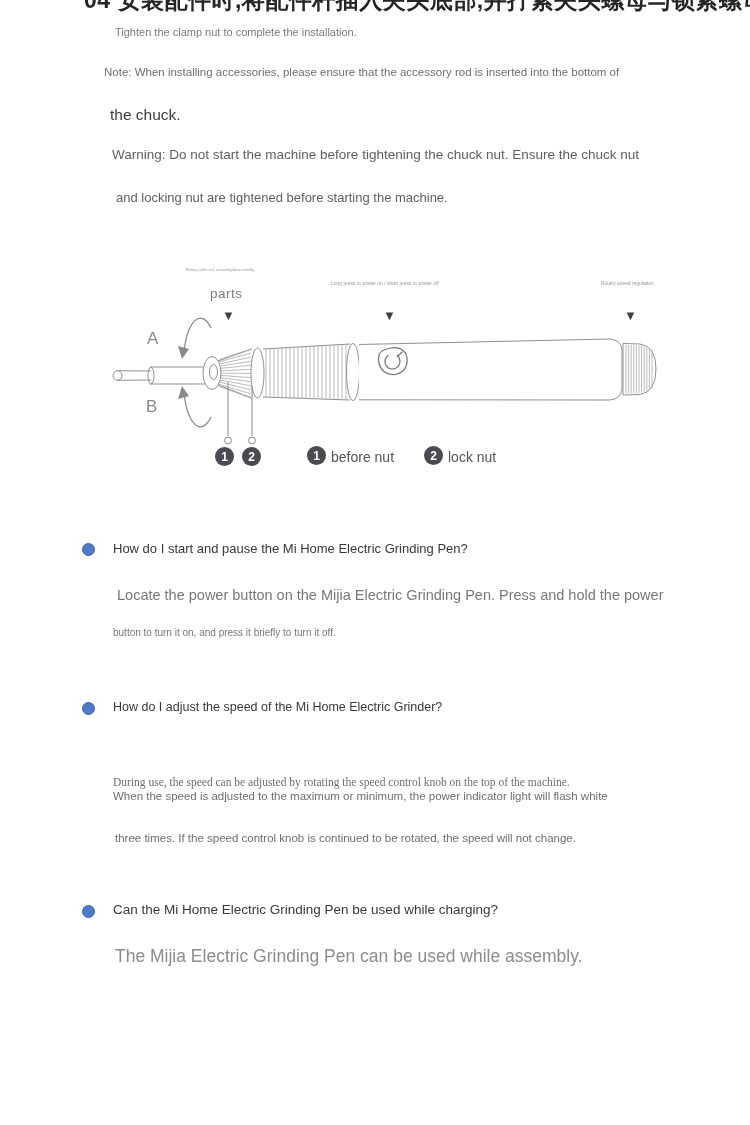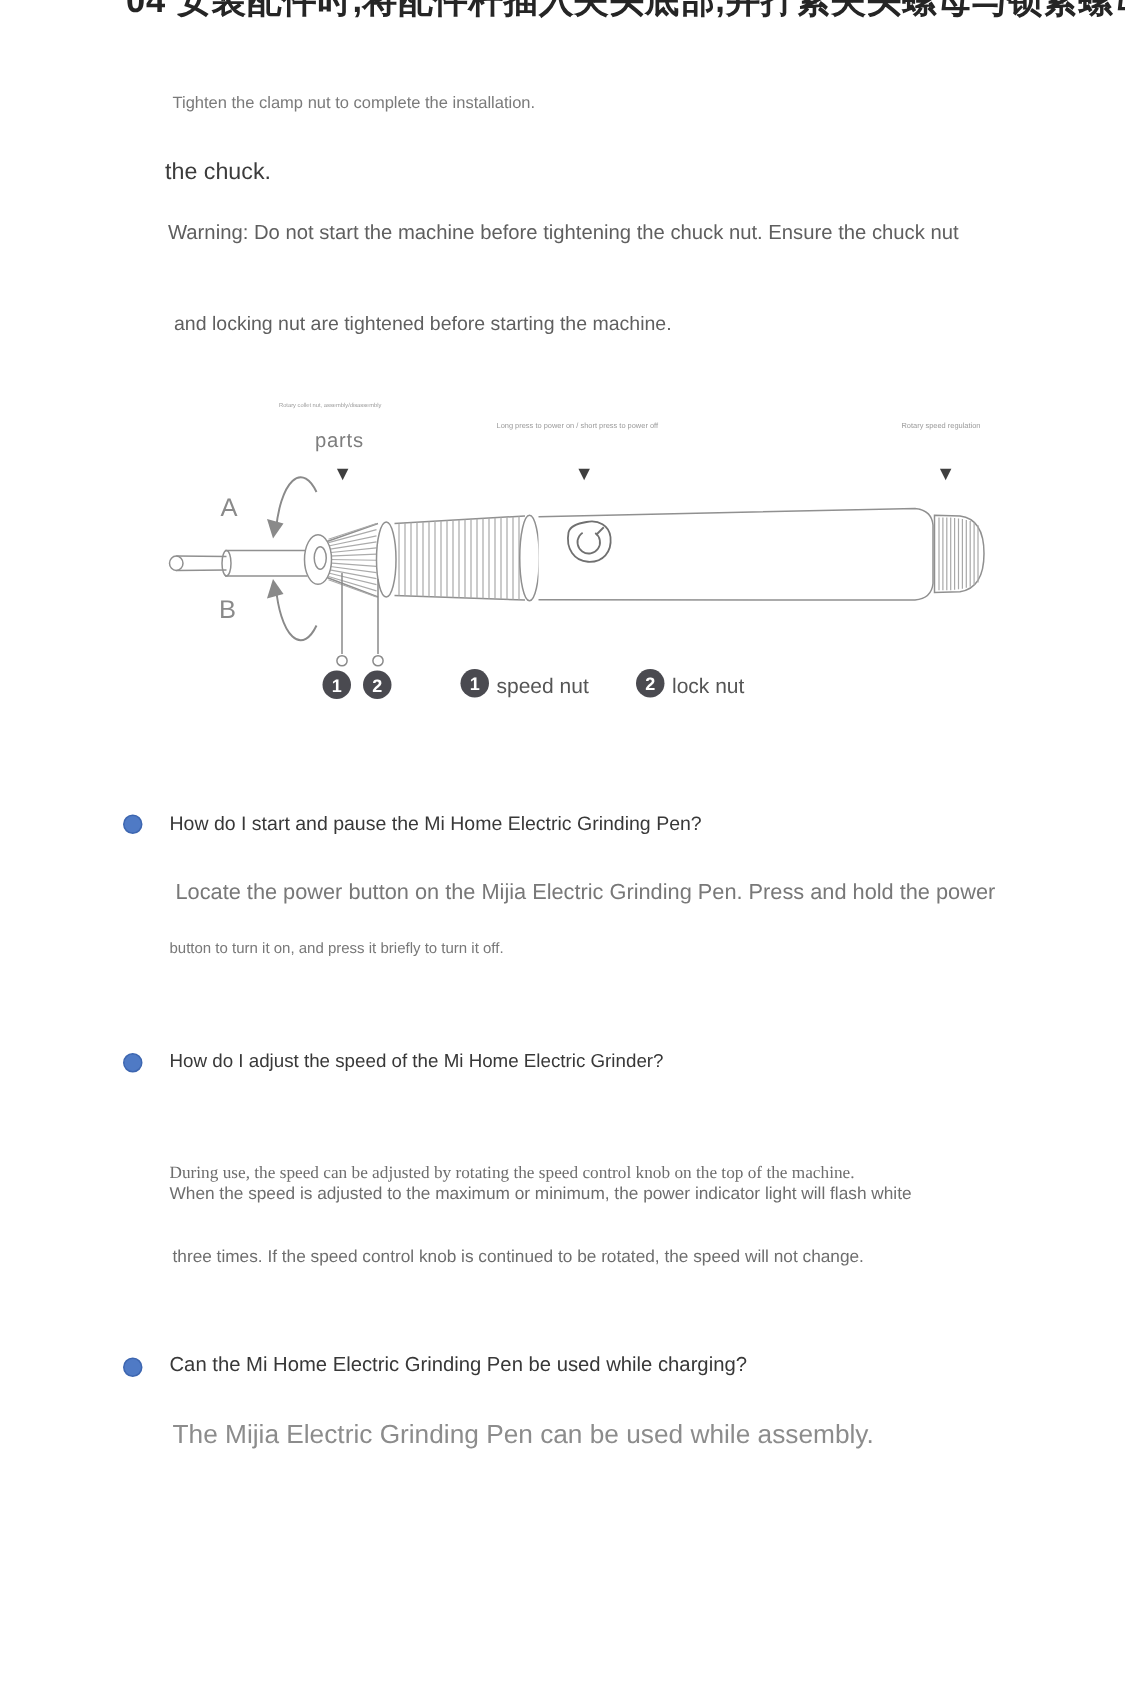--- a/index.html
+++ b/index.html
@@ -1,20 +1,20 @@
 <!DOCTYPE html>
 <html><head>
 <meta charset="utf-8">
 <style>
   html,body{margin:0;padding:0;background:#fff;}
   .page{position:relative;width:750px;height:1125px;background:#ffffff;overflow:hidden;
         font-family:"Liberation Sans", sans-serif;}
   .abs{position:absolute;white-space:nowrap;}
   .clip-head{font-weight:700;color:#252525;font-size:23px;letter-spacing:.5px;}
-  .small-gray{font-size:11px;color:#7a7a7a;margin-top:37px;}
+  .small-gray{font-size:11px;color:#7a7a7a;}
   .note{font-size:11.5px;color:#6e6e6e;}
   .note2{font-size:15.5px;color:#3c3c3c;}
   .warn{font-size:13.5px;color:#5f5f5f;}
   .warn2{font-size:13px;color:#5f5f5f;}
   .tiny-label{font-size:8px;color:#9a9a9a;transform-origin:left top;}
   .parts-label{font-size:13.5px;color:#7d7d7d;letter-spacing:.5px;}
   .down-arrow{font-size:13px;color:#3f3f3f;}
   .rot-letter{font-size:17px;color:#8a8a8a;}
   .badge{width:19px;height:19px;border-radius:50%;background:#4a4a50;color:#fff;
          font-size:12px;font-weight:700;display:flex;align-items:center;justify-content:center;}
@@ -26,23 +26,24 @@
   .a-text-lg{font-size:17.5px;color:#8c8c8c;}
 </style>
 </head>
 <body>
 
 <div class="page">
 
   <div class="abs clip-head" style="left:84px;top:-15px;">04 安装配件时,将配件杆插入夹头底部,并拧紧夹头螺母与锁紧螺母</div>
 
   <div class="abs small-gray" style="left:115px;top:26px;">Tighten the clamp nut to complete the installation.</div>
+  <div class="abs note" style="left:104px;top:66px;">Note: When installing accessories, please ensure that the accessory rod is inserted into the bottom of</div>
   <div class="abs note2" style="left:110px;top:106px;">the chuck.</div>
   <div class="abs warn" style="left:112px;top:147px;">Warning: Do not start the machine before tightening the chuck nut. Ensure the chuck nut</div>
-  <div class="abs warn2" style="left:116px;top:208px;text-align:right;">and locking nut are tightened before starting the machine.</div>
+  <div class="abs warn2" style="left:116px;top:190px;text-align:right;">and locking nut are tightened before starting the machine.</div>
 
   <div class="abs tiny-label" style="left:186px;top:268px;transform:scale(0.48);">Rotary collet nut, assembly/disassembly</div>
   <div class="abs parts-label" style="left:210px;top:286px;">parts</div>
   <div class="abs tiny-label" style="left:331px;top:281px;transform:scale(0.62);">Long press to power on / short press to power off</div>
   <div class="abs tiny-label" style="left:601px;top:281px;transform:scale(0.62);">Rotary speed regulation</div>
 
   <span class="abs down-arrow" style="left:222px;top:308px;">▼</span>
   <span class="abs down-arrow" style="left:383px;top:308px;">▼</span>
   <span class="abs down-arrow" style="left:624px;top:308px;">▼</span>
 
@@ -103,21 +104,21 @@
         <circle cx="228" cy="185.5" r="3.4" fill="#ffffff"></circle>
         <circle cx="252" cy="185.5" r="3.4" fill="#ffffff"></circle>
       </g>
     </g>
   </svg>
 
   <div class="abs badge" style="left:215px;top:447px;">1</div>
   <div class="abs badge" style="left:242px;top:447px;">2</div>
 
   <div class="abs badge" style="left:307px;top:446px;">1</div>
-  <div class="abs legend-label" style="left:331px;top:449px;">speed nut</div>
+  <div class="abs legend-label" style="left:331px;top:449px;">before nut</div>
   <div class="abs badge" style="left:424px;top:446px;">2</div>
   <div class="abs legend-label" style="left:448px;top:449px;">lock nut</div>
 
   <div class="abs bullet" style="left:82px;top:543px;"></div>
   <div class="abs q-text" style="left:113px;top:541px;font-size:13px;">How do I start and pause the Mi Home Electric Grinding Pen?</div>
   <div class="abs a-text" style="left:117px;top:587px;font-size:14.5px;">Locate the power button on the Mijia Electric Grinding Pen. Press and hold the power</div>
   <div class="abs a-text" style="left:113px;top:627px;font-size:10px;">button to turn it on, and press it briefly to turn it off.</div>
 
   <div class="abs bullet" style="left:82px;top:702px;"></div>
   <div class="abs q-text" style="left:113px;top:700px;font-size:12.5px;">How do I adjust the speed of the Mi Home Electric Grinder?</div>

